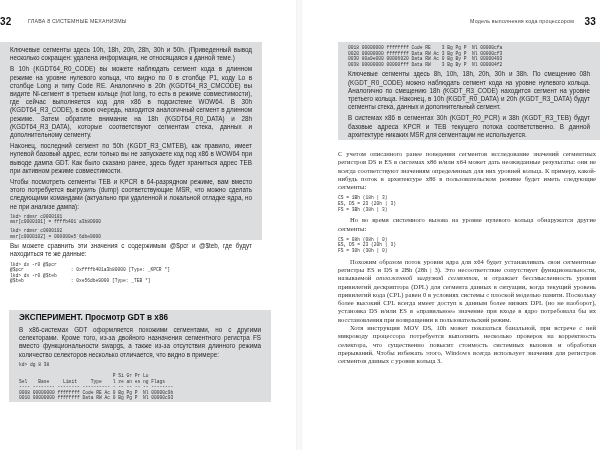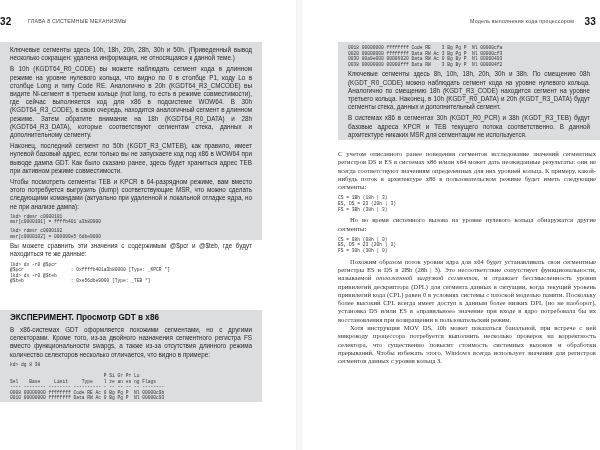--- a/index.html
+++ b/index.html
@@ -47,21 +47,21 @@
 msr[c0000101] = ffffb401`a3b80000</div>
     <div class="mono p">lkd&gt; rdmsr c0000102
 msr[c0000102] = 000000e5`6dbe9000</div>
     <p class="p sans">Вы можете сравнить эти значения с содержимым @$pcr и @$teb, где будут находиться те же данные:</p>
     <div class="mono">lkd&gt; dx -r0 @$pcr
 @$pcr                 : 0xffffb401a3b80000 [Type: _KPCR *]
 lkd&gt; dx -r0 @$teb
 @$teb                 : 0xe56dbe9000 [Type: _TEB *]</div>
   </div>
 
-  <div class="box" style="left:0; top:310px; width:262px; height:92px; padding:3px 10px 0 10px; box-sizing:border-box;">
+  <div class="box" style="left:9px; top:310px; width:262px; height:92px; padding:3px 10px 0 10px; box-sizing:border-box;">
     <div class="box-title">ЭКСПЕРИМЕНТ. Просмотр GDT в x86</div>
     <p class="p sans">В x86-системах GDT оформляется похожими сегментами, но с другими селекторами. Кроме того, из-за двойного назначения сегментного регистра FS вместо функциональности swapgs, а также из-за отсутствия длинного режима количество селекторов несколько отличается, что видно в примере:</p>
     <div class="mono">kd&gt; dg 8 38
 
                                   P Si Gr Pr Lo
 Sel    Base     Limit     Type    l ze an es ng Flags
 ---- -------- -------- ---------- - -- -- -- -- --------
 0008 00000000 ffffffff Code RE Ac 0 Bg Pg P  Nl 00000c9b
 0010 00000000 ffffffff Data RW Ac 0 Bg Pg P  Nl 00000c93</div>
   </div>

